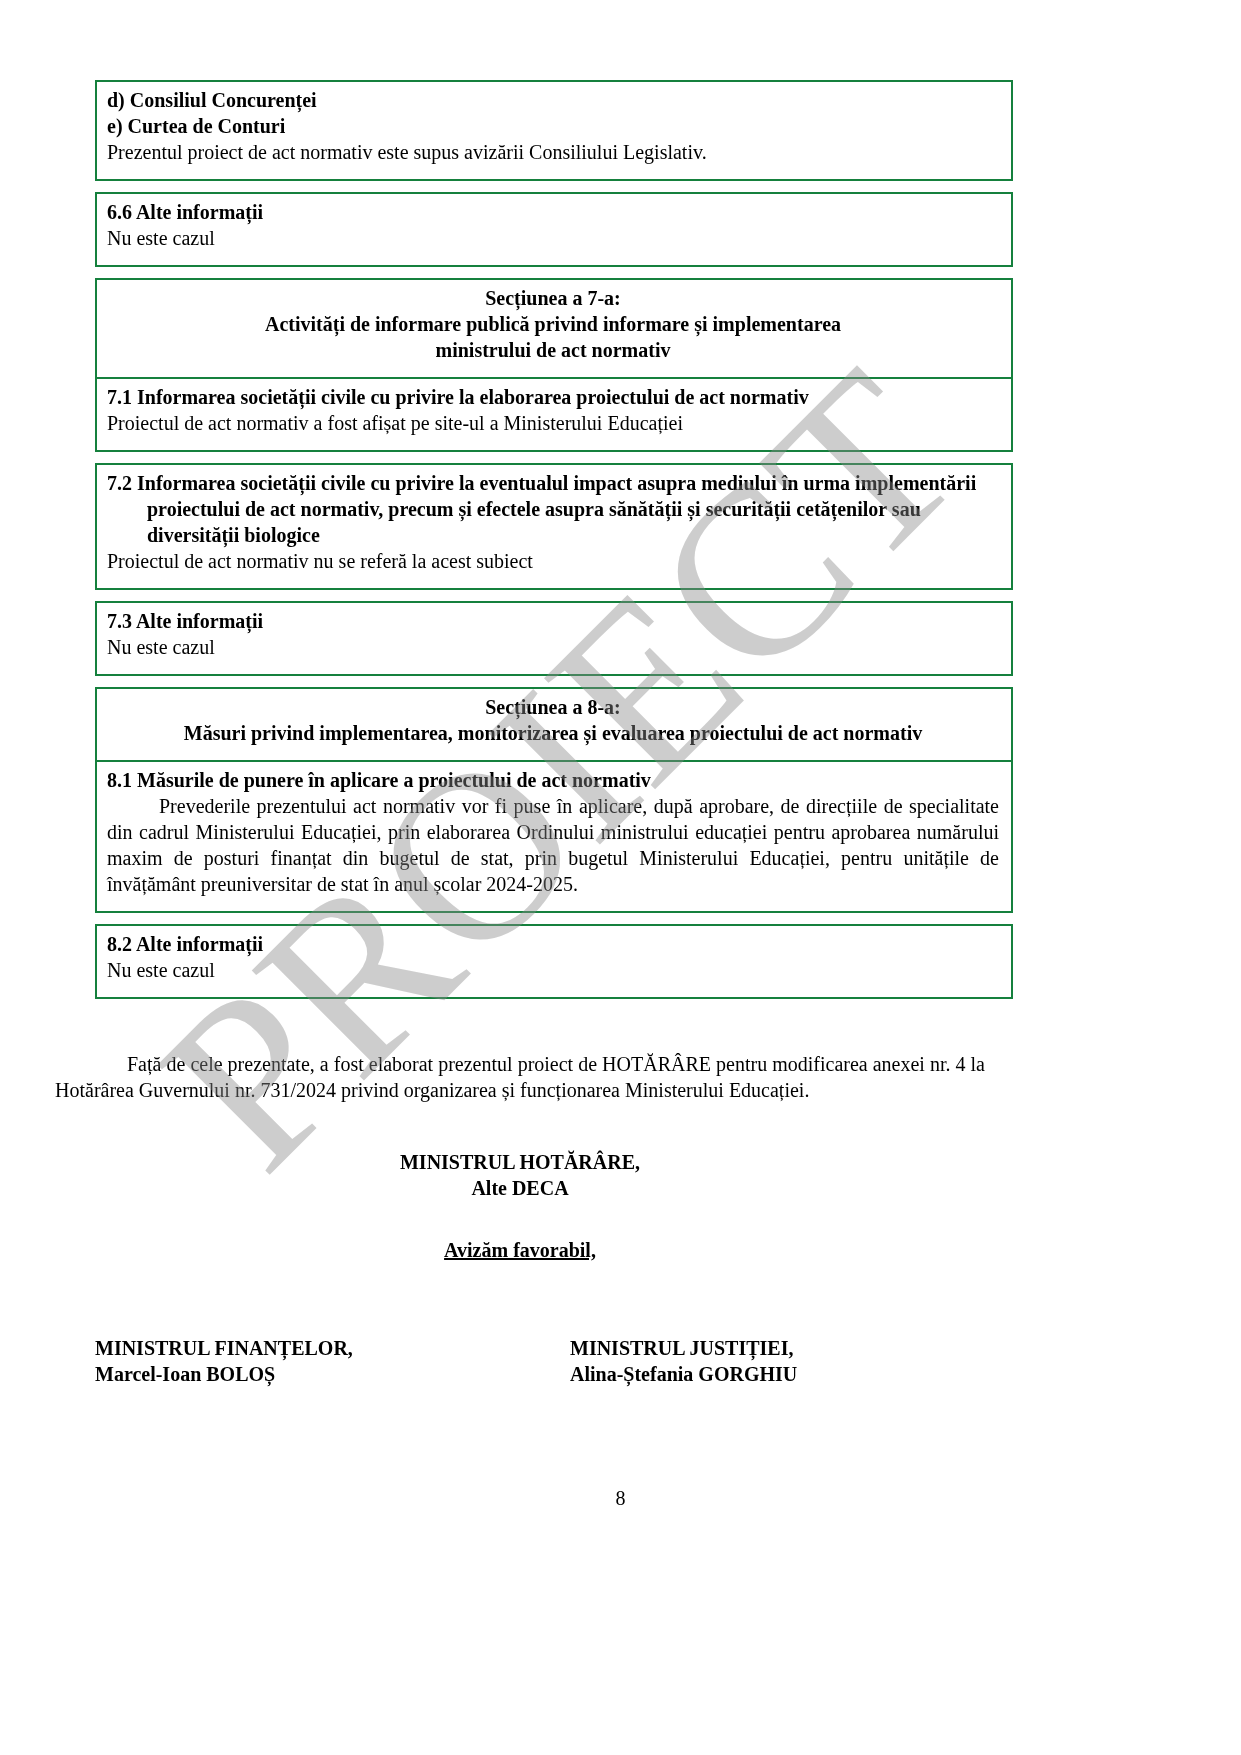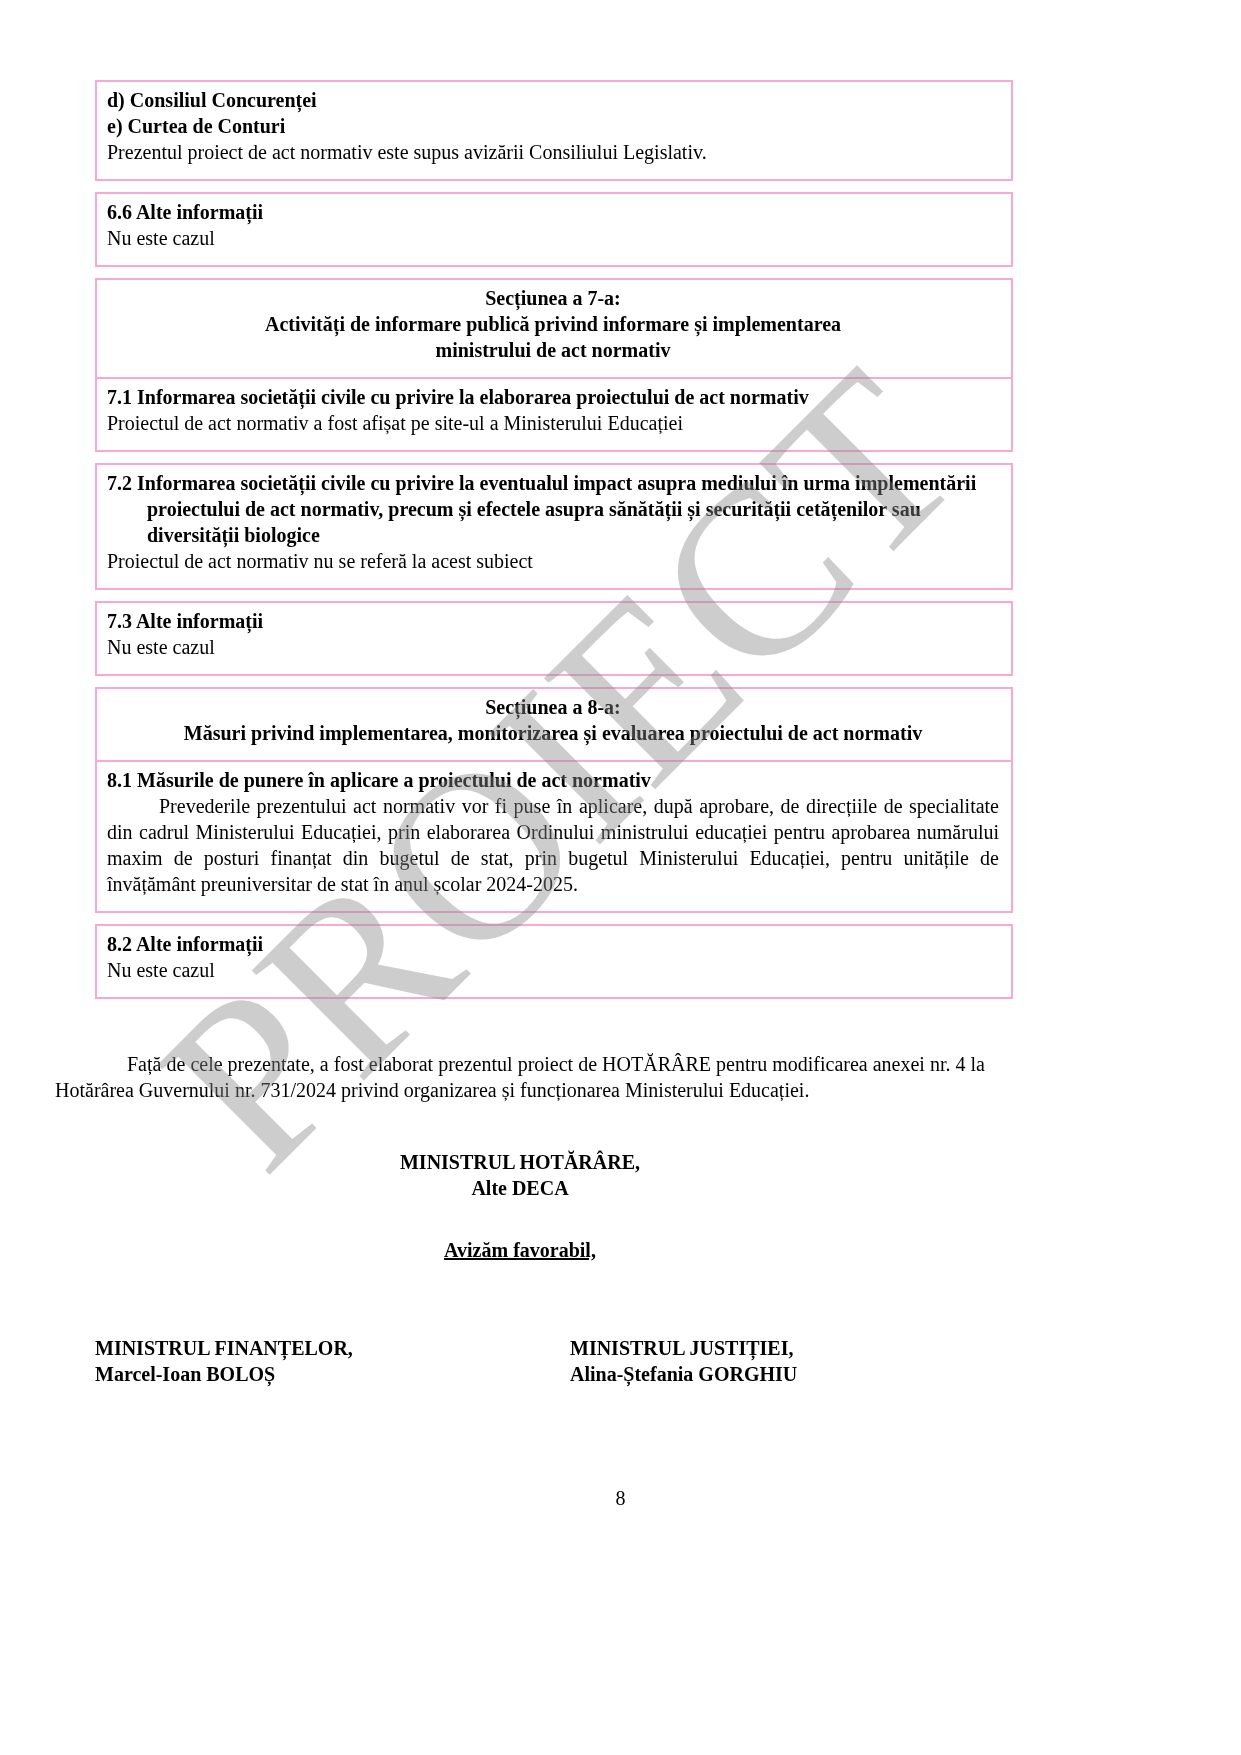--- a/index.html
+++ b/index.html
@@ -13,21 +13,21 @@
     line-height: 26px;
     color: #000000;
     overflow: hidden;
   }
   .page-inner {
     position: relative;
     padding-top: 80px;
     z-index: 1;
   }
   .box {
-    border: 2px solid #f9a8d4;
+    border: 2px solid #15803d;
     margin-left: 95px;
     width: 918px;
     padding: 5px 12px 14px 10px;
   }
   .box.gap { margin-top: 11px; }
   .box.attached { margin-top: 0; border-top: none; }
   .bold { font-weight: bold; }
   .center { text-align: center; }
   .justify { text-align: justify; }
   .hang {

